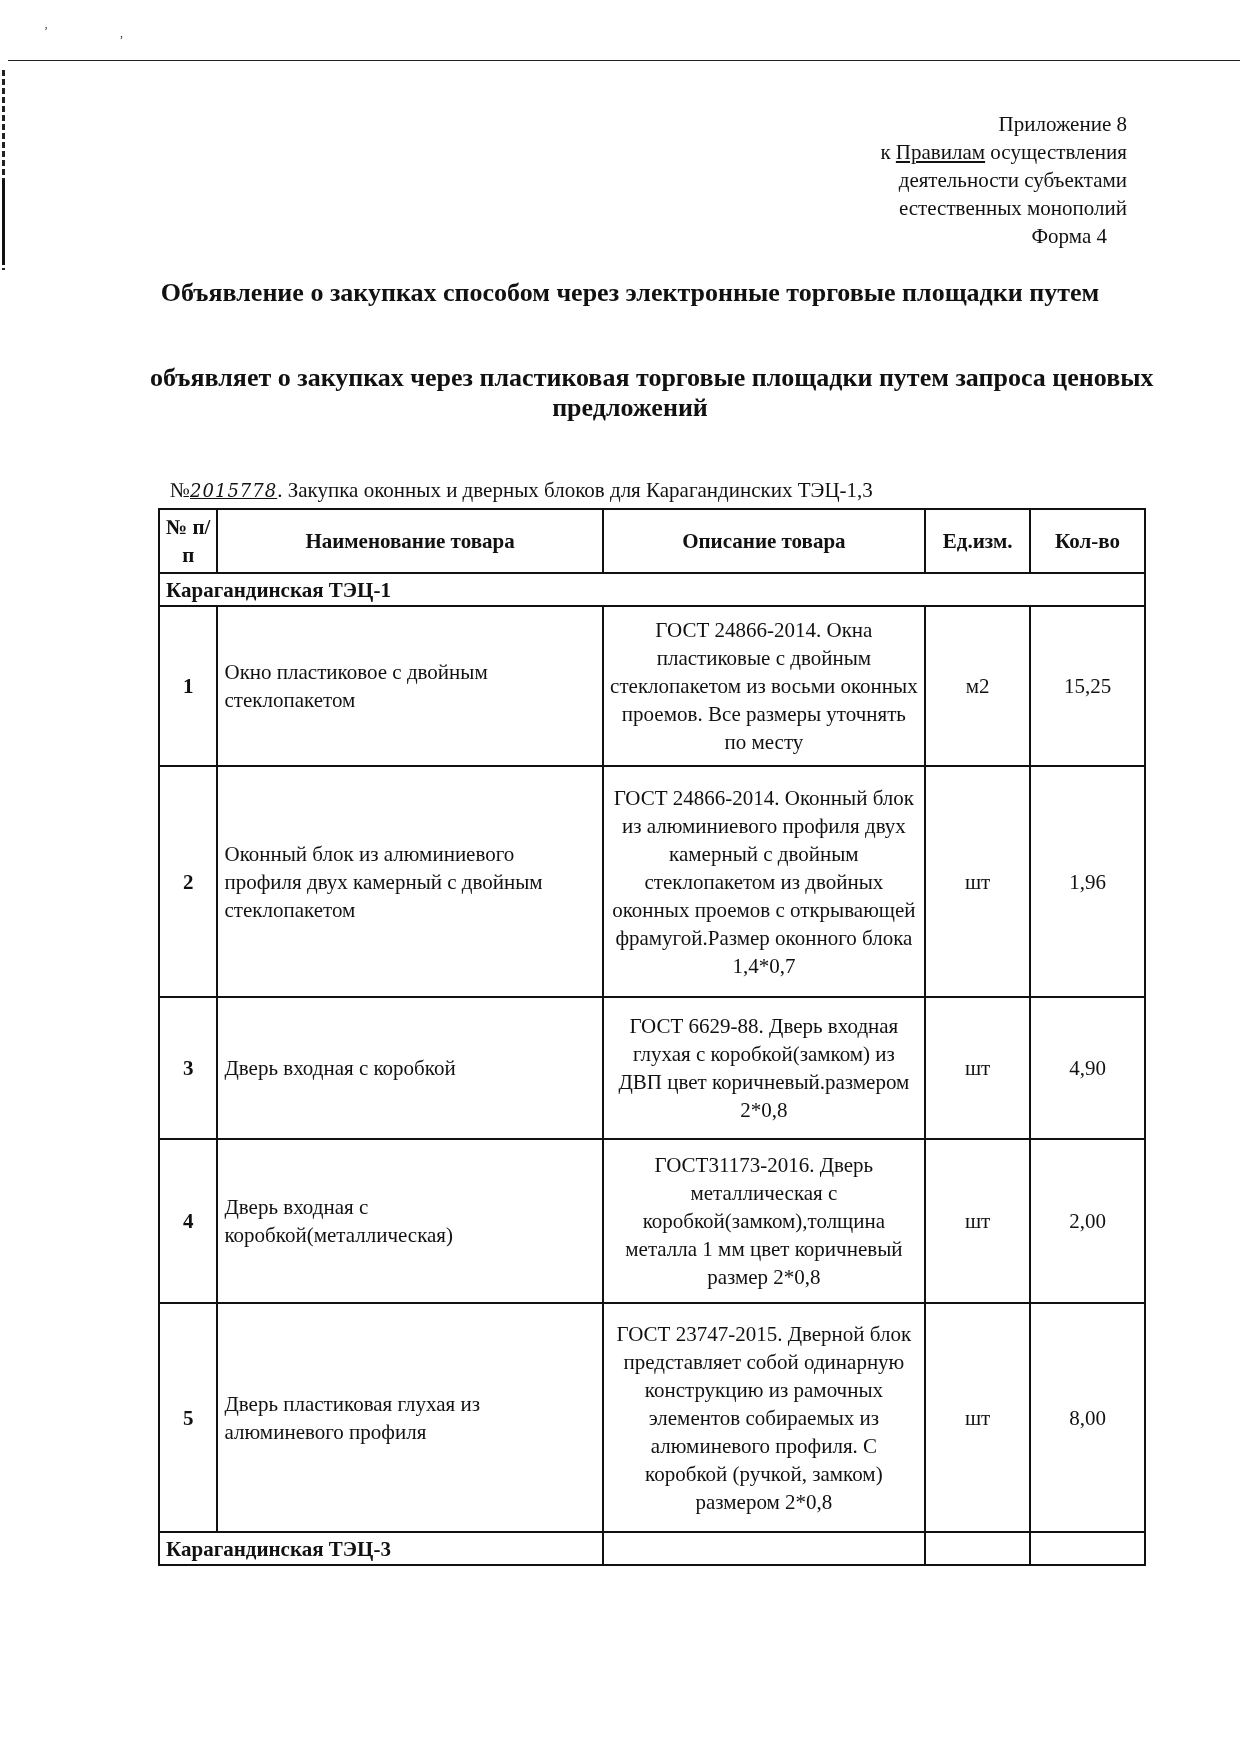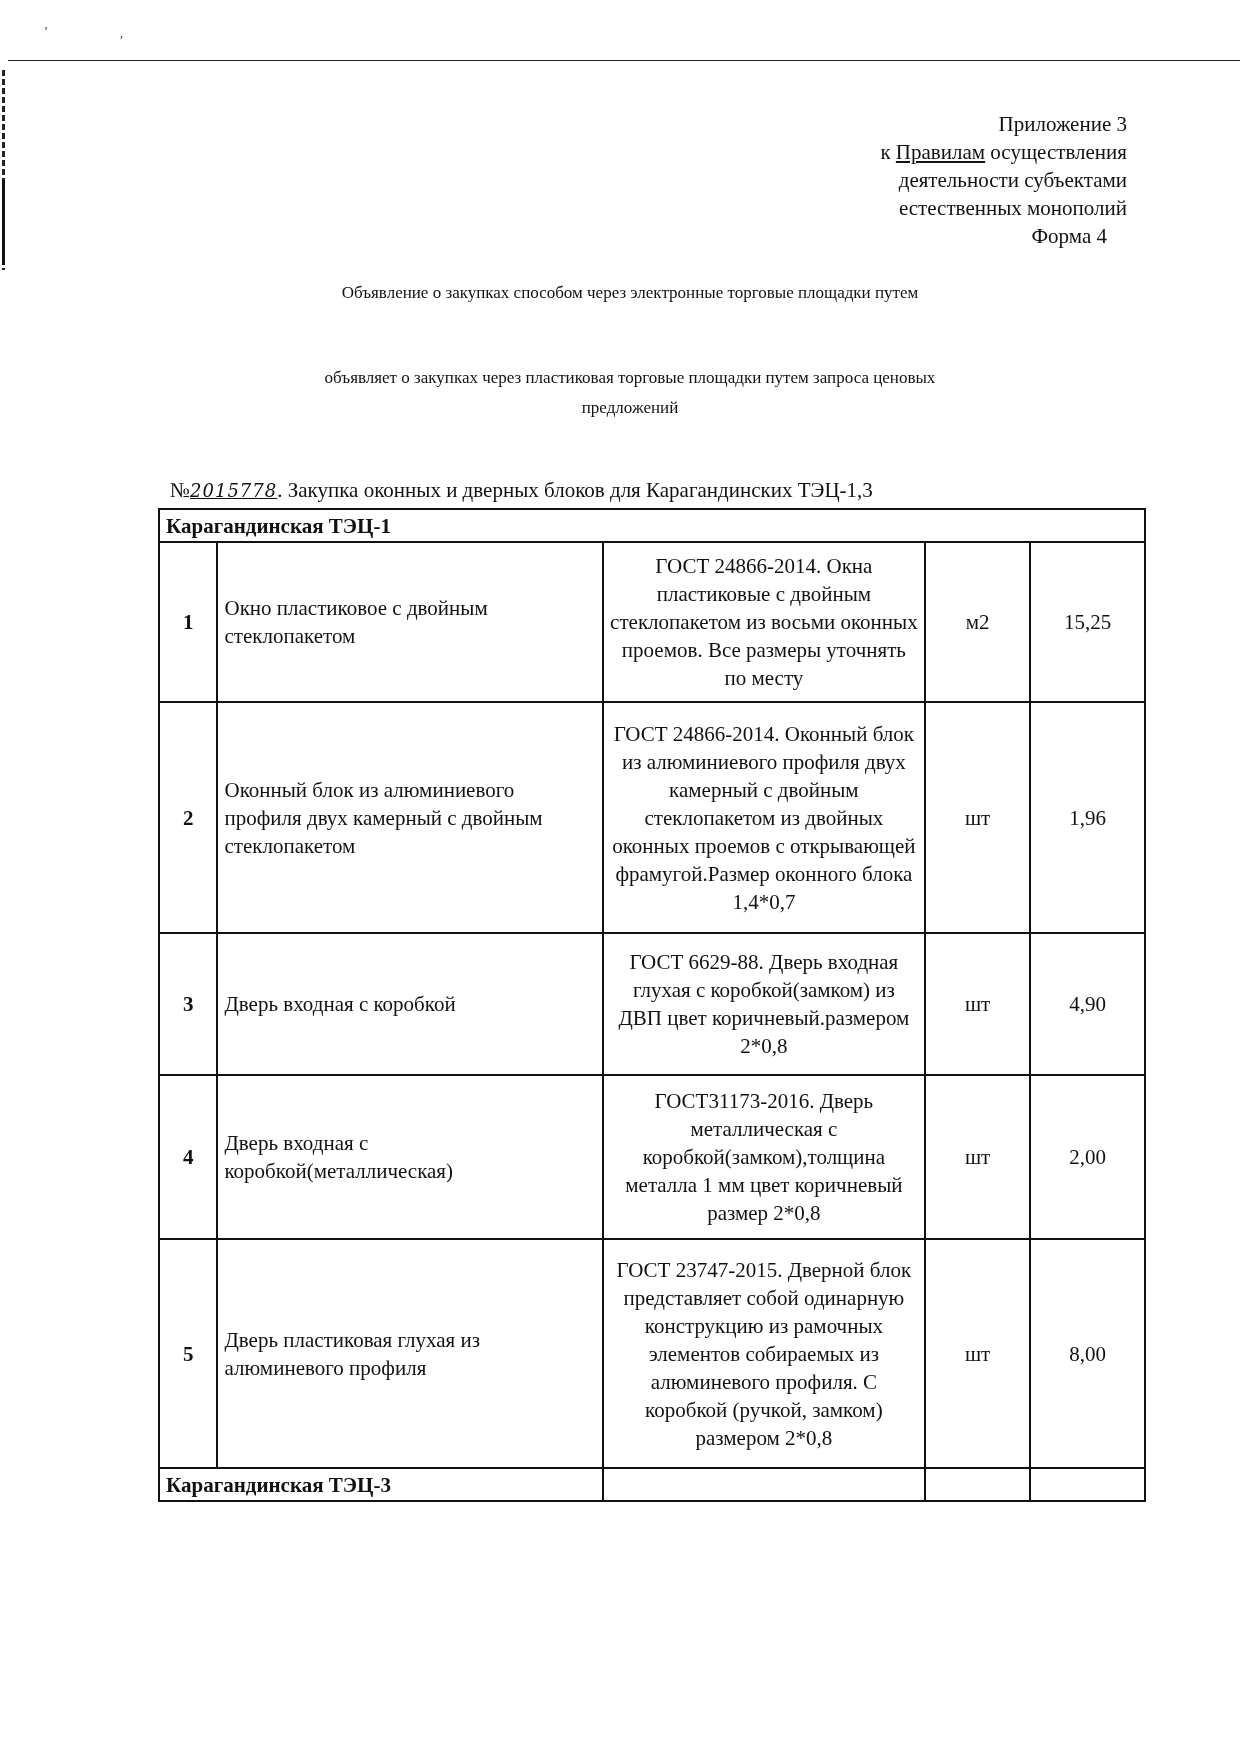--- a/index.html
+++ b/index.html
@@ -8,21 +8,21 @@
   .top-rule { position: absolute; left: 8px; right: 0; top: 60px; height: 1px; background: #222; }
   .left-bar { position: absolute; left: 2px; top: 70px; width: 3px; height: 200px;
               background: repeating-linear-gradient(#222 0 6px, #fff 6px 9px); }
   .left-bar.solid { top: 180px; height: 85px; background: #111; }
   .speck { position: absolute; font-size: 12px; color: #333; }
 
   .appendix { position: absolute; right: 113px; top: 110px; text-align: right;
               font-size: 21px; line-height: 28px; }
   .appendix u { text-decoration: underline; }
   .title1, .title2 { position: absolute; left: 150px; width: 960px; text-align: center;
-                     font-weight: normal; font-size: 17px; line-height: 30px; }
+                     font-weight: bold; font-size: 26px; line-height: 30px; }
   .title1 { top: 278px; }
   .title2 { top: 363px; }
 
   .lot-line { position: absolute; left: 170px; top: 478px; font-size: 21px; }
   .lot-no { font-family: "DejaVu Serif", serif; font-style: italic; text-decoration: underline;
             font-size: 18px; letter-spacing: 1px; }
 
   table.items { position: absolute; left: 158px; top: 508px; width: 988px;
                 border-collapse: collapse; font-size: 21px; line-height: 28px; }
   table.items td, table.items th { border: 2px solid #111; padding: 0 6px; vertical-align: middle; }
@@ -42,21 +42,21 @@
 </head>
 <body>
 
 <div class="top-rule"></div>
 <div class="left-bar"></div>
 <div class="left-bar solid"></div>
 <span class="speck" style="left:44px;top:24px;">ʼ</span>
 <span class="speck" style="left:120px;top:26px;">,</span>
 
 <div class="appendix">
-  <div>Приложение 3</div>
+  <div>Приложение 8</div>
   <div><span>к </span><u>Правилам</u><span> осуществления</span></div>
   <div>деятельности субъектами</div>
   <div>естественных монополий</div>
   <div style="margin-right:20px;">Форма 4</div>
 </div>
 
 <div class="title1">
   <div>Объявление о закупках способом через электронные торговые площадки путем</div>
 </div>
 
@@ -64,20 +64,27 @@
   <div style="white-space:nowrap;">объявляет о закупках через пластиковая торговые площадки путем запроса ценовых</div>
   <div>предложений</div>
 </div>
 
 <div class="lot-line">
   <span>№</span><span class="lot-no">2015778</span><span>. Закупка оконных и дверных блоков для Карагандинских ТЭЦ-1,3</span>
 </div>
 
 <table class="items">
   <tbody>
+      <tr>
+    <th class="c-no">№ п/п</th>
+    <th class="c-name" style="text-align:center;">Наименование товара</th>
+    <th class="c-desc">Описание товара</th>
+    <th class="c-unit">Ед.изм.</th>
+    <th class="c-qty">Кол-во</th>
+  </tr>
   <tr class="group">
     <td colspan="5">Карагандинская ТЭЦ-1</td>
   </tr>
   <tr class="r1">
     <td class="c-no">1</td>
     <td class="c-name">Окно пластиковое с двойным стеклопакетом</td>
     <td class="c-desc">ГОСТ 24866-2014. Окна пластиковые с двойным стеклопакетом из восьми оконных проемов. Все размеры уточнять по месту</td>
     <td class="c-unit">м2</td>
     <td class="c-qty">15,25</td>
   </tr>

